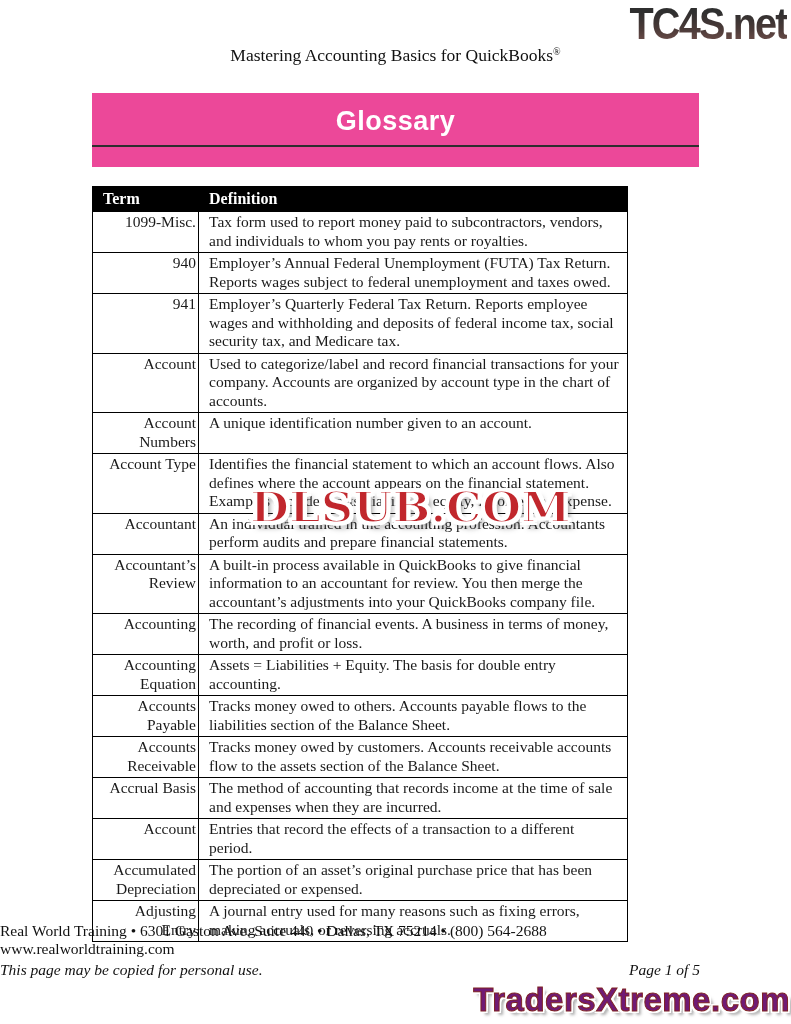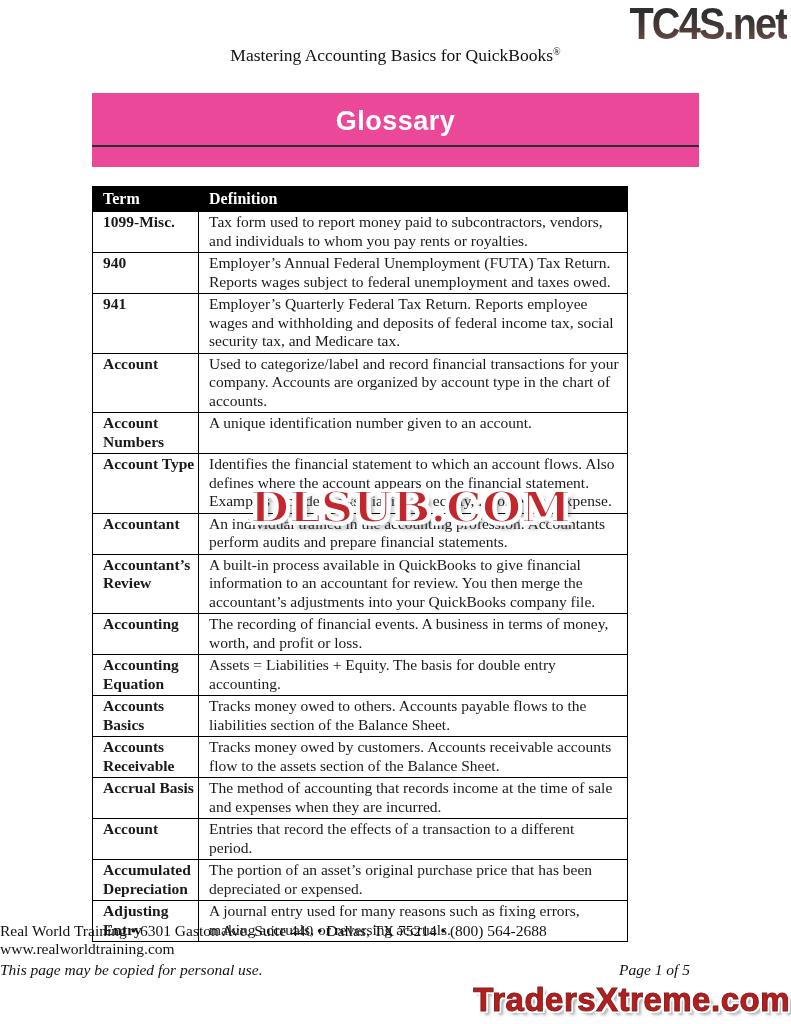--- a/index.html
+++ b/index.html
@@ -40,47 +40,47 @@
   table.glossary th{
     background:#000;color:#fff;text-align:left;
     font-size:16px;line-height:19px;padding:2px 8px 3px 10px;
     border:1px solid #000;
   }
   table.glossary th.def-h{border-left:1px solid #3c3c3c;}
   table.glossary td{
     border:1px solid #000;vertical-align:top;
     font-size:15.5px;line-height:18.5px;padding:1px 6px 2px 10px;
   }
-  table.glossary td.term{font-weight:bold;padding-right:2px;}
+  table.glossary td.term{font-weight:normal;padding-right:2px;text-align:right;}
   
   .dlsub{
     position:absolute;left:250px;top:483px;width:320px;text-align:center;
     font-family:"DejaVu Serif", serif;font-weight:bold;
     font-size:45px;line-height:50px;letter-spacing:0px;
     color:#c1272d;-webkit-text-stroke:2px #ffffff;
     text-shadow:
       -3px -3px 0 #fff,3px -3px 0 #fff,-3px 3px 0 #fff,3px 3px 0 #fff,
       0 -3px 0 #fff,0 3px 0 #fff,-3px 0 0 #fff,3px 0 0 #fff,
       5px 6px 5px rgba(90,90,90,0.55);
     transform:scaleY(0.96);
   }
   .footer{
     position:absolute;top:922px;left:0;width:791px;text-align:left;
     font-size:15.5px;line-height:18px;color:#111;
   }
   .footer .row3{position:relative;margin-top:3px;}
   .footer .notice{font-style:italic;}
   .footer .pageno{
-    position:absolute;right:101px;top:0;font-style:italic;
+    position:absolute;right:91px;top:0;font-style:italic;
   }
   .traders{
     position:absolute;top:981px;right:1px;
     font-family:"Liberation Sans", sans-serif;font-weight:bold;
     font-size:33px;letter-spacing:0.5px;
-    color:#b91c1c;-webkit-text-stroke:1px #7d1f1f;
+    color:#701a75;-webkit-text-stroke:1px #7d1f1f;
     text-shadow:
       -2px -2px 0 #fff,2px -2px 0 #fff,-2px 2px 0 #fff,2px 2px 0 #fff,
       0 -2px 0 #fff,0 2px 0 #fff,-2px 0 0 #fff,2px 0 0 #fff,
       4px 4px 3px rgba(120,120,120,0.6);
   }
 </style>
 </head>
 <body>
 
 <div class="page">
@@ -140,21 +140,21 @@
         </tr>
         <tr>
           <td class="term">Accounting</td>
           <td class="def">The recording of financial events. A business in terms of money, worth, and profit or loss.</td>
         </tr>
         <tr>
           <td class="term">Accounting Equation</td>
           <td class="def">Assets = Liabilities + Equity. The basis for double entry accounting.</td>
         </tr>
         <tr>
-          <td class="term">Accounts Basics</td>
+          <td class="term">Accounts Payable</td>
           <td class="def">Tracks money owed to others. Accounts payable flows to the liabilities section of the Balance Sheet.</td>
         </tr>
         <tr>
           <td class="term">Accounts Receivable</td>
           <td class="def">Tracks money owed by customers. Accounts receivable accounts flow to the assets section of the Balance Sheet.</td>
         </tr>
         <tr>
           <td class="term">Accrual Basis</td>
           <td class="def">The method of accounting that records income at the time of sale and expenses when they are incurred.</td>
         </tr>

